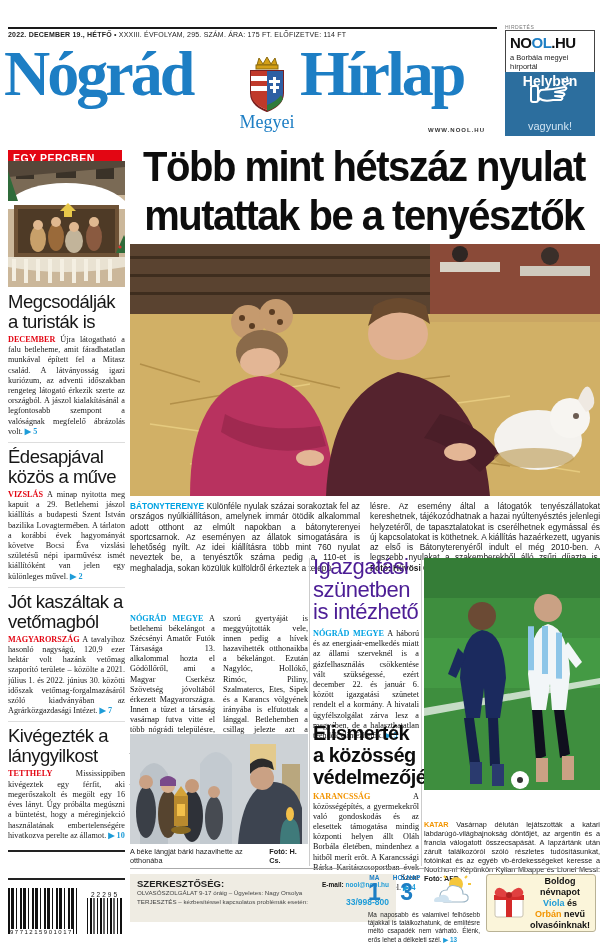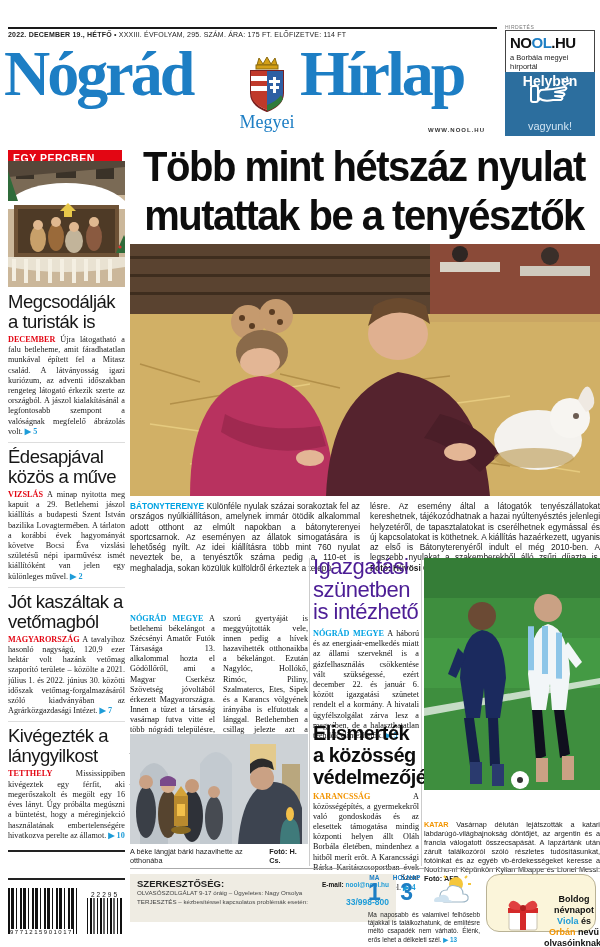--- a/index.html
+++ b/index.html
@@ -77,22 +77,22 @@
   .edit-mail{font-size:6.5px;font-weight:bold;}
   .edit-mail .em{color:#1e9cd8;}
   .edit-row{display:flex;justify-content:space-between;font-size:6.2px;color:#444;line-height:8.6px;}
   .edit-row .val{color:#1e9cd8;font-weight:bold;font-size:8.5px;}
   .weather{left:368px;top:874px;width:112px;}
   .wtop{display:flex;gap:12px;align-items:flex-start;}
   .wcell{text-align:center;}
   .wlab{font-size:6.5px;font-weight:bold;color:#1d7ec4;}
   .wnum{font-size:23px;font-weight:bold;color:#1d7ec4;line-height:22px;}
   .wtext{font-size:6.4px;line-height:8.2px;text-align:justify;color:#222;margin-top:3px;}
-  .nameday{left:486px;top:874px;width:110px;height:58px;background:#fbf5da;border:1px solid #b9b295;border-radius:13px;
-           display:flex;align-items:flex-start;gap:4px;padding:19px;box-sizing:border-box;}
+  .nameday{left:486px;top:874px;width:110px;height:58px;background:#fbf5da;border:1px solid #b9b295;border-radius:3px;
+           display:flex;align-items:center;gap:4px;padding:5px;box-sizing:border-box;}
   .ndtext{font-size:9px;font-weight:bold;line-height:11px;text-align:center;flex:1;color:#111;}
   .ndtext .n1{color:#1e9cd8;}
   .ndtext .n2{color:#f29400;}
 </style>
 </head>
 <body>
 
 <div class="page">
 
   <div class="abs topline"></div>

